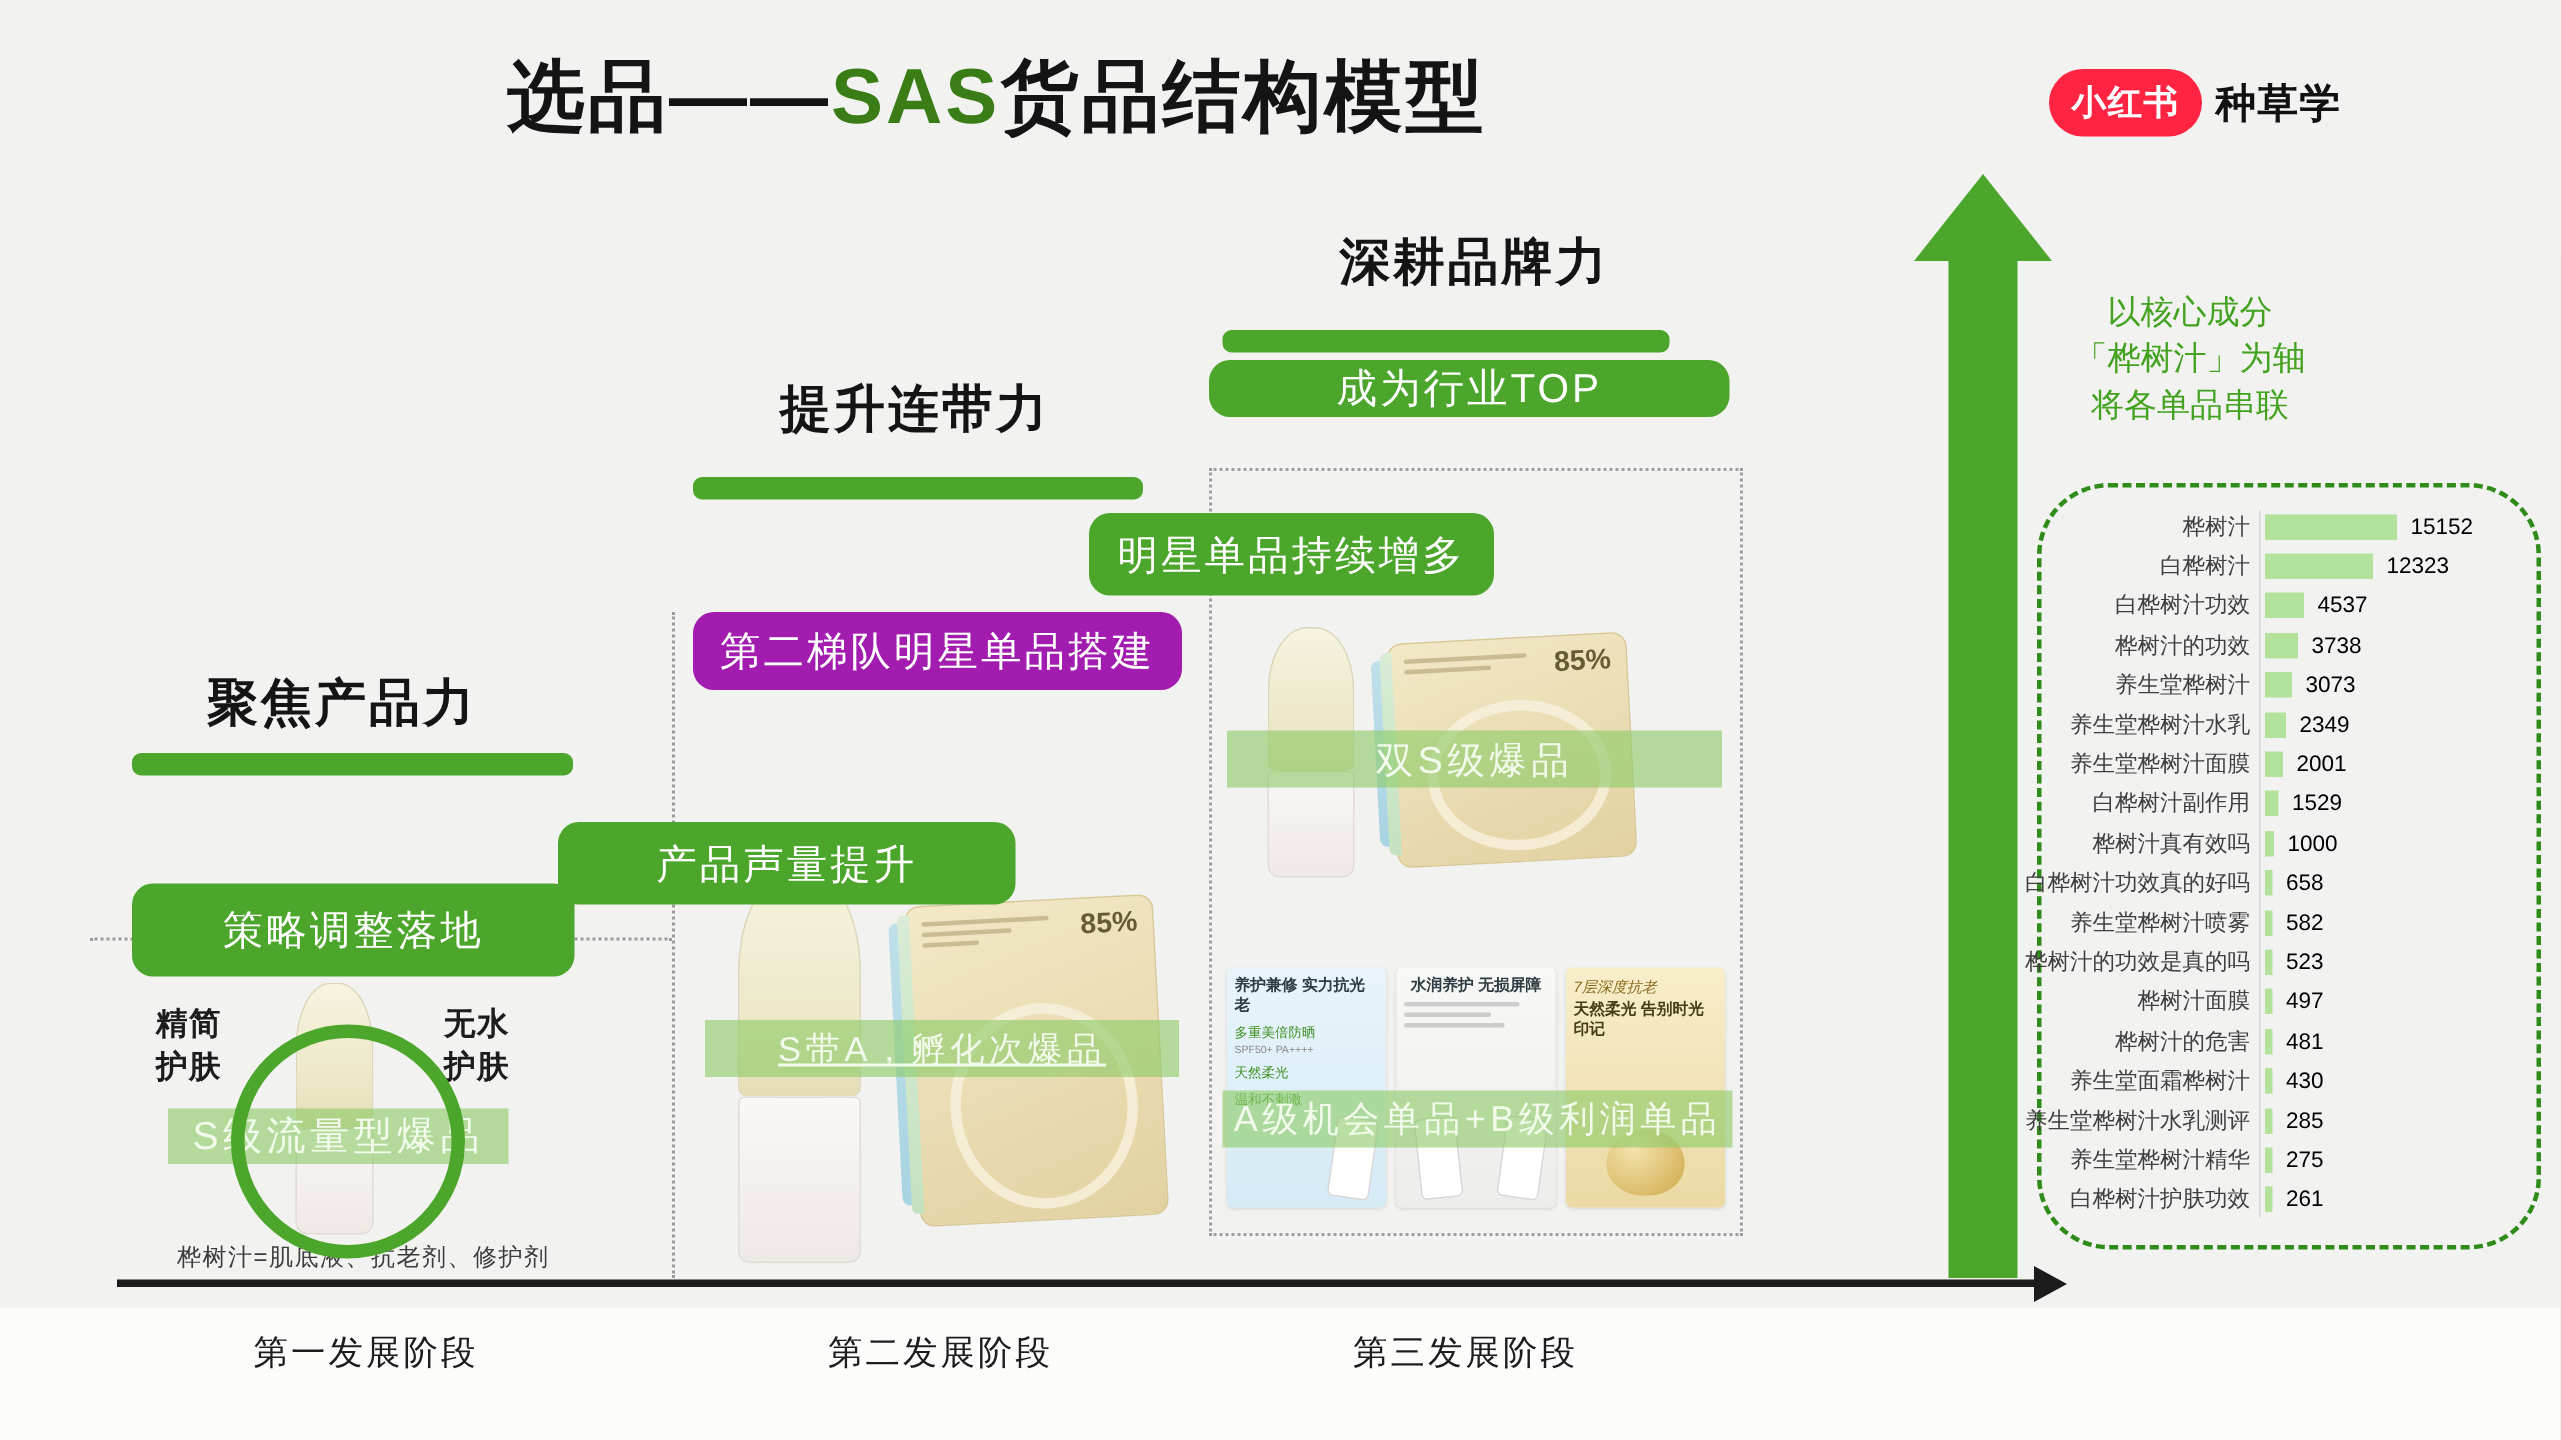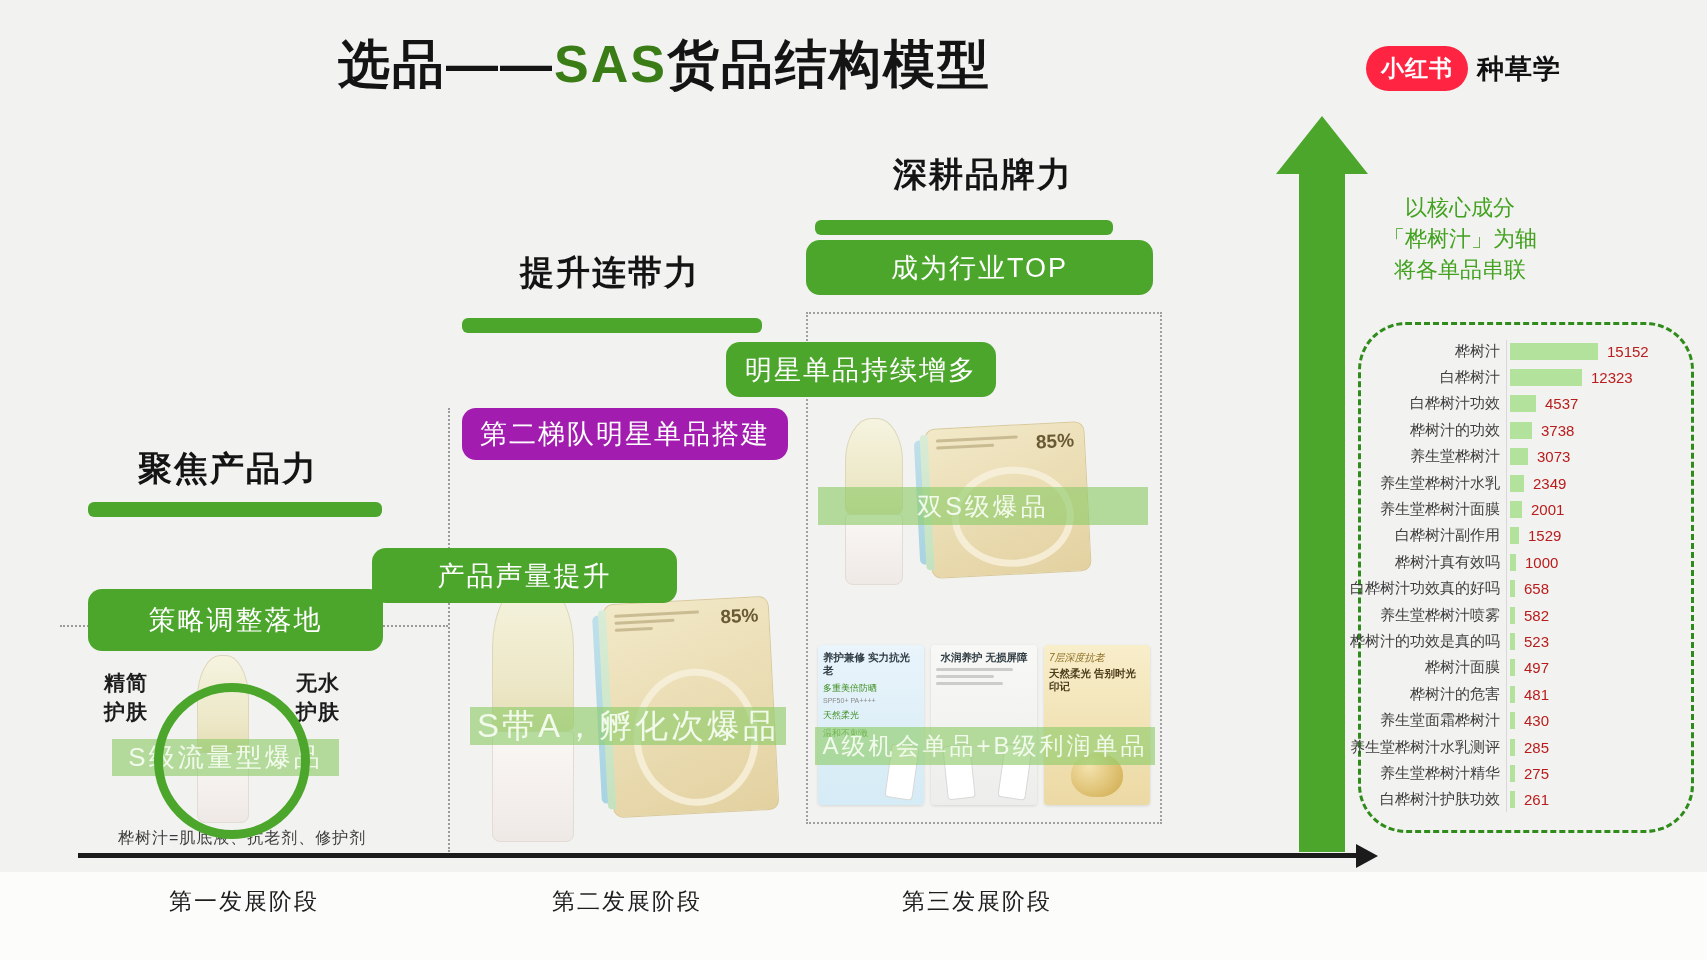--- a/index.html
+++ b/index.html
@@ -56,21 +56,21 @@
   .bottom-strip{left:0;top:872px;width:1707px;height:88px;background:#fcfcfb;}
   .axis-label{top:886px;font-size:23px;color:#1d1d1d;letter-spacing:2px;white-space:nowrap;}
   
   #panel-note{left:1330px;top:192px;width:260px;text-align:center;color:#43a220;font-size:22px;line-height:31px;font-weight:500;}
   #chart-box{left:1358px;top:322px;width:330px;height:505px;border:3px dashed #2f8c1a;border-radius:48px;}
   #bar-list{left:1264px;top:338px;width:436px;z-index:4;}
   .bar-row{display:flex;align-items:center;height:26.4px;}
   .bar-label{width:236px;text-align:right;font-size:15px;color:#3f3f3f;padding-right:10px;white-space:nowrap;}
   .bar-axis{left:1506px;top:340px;height:472px;width:1px;background:#d8d8d8;z-index:4;}
   .bar{height:17px;background:#b3e29c;}
-  .bar-value{margin-left:9px;font-size:15px;color:#b91c1c;}
+  .bar-value{margin-left:9px;font-size:15px;color:#000000;}
   
   .skin-note{font-size:21px;font-weight:700;color:#1c1c1c;line-height:29px;text-align:center;letter-spacing:1px;}
   #caption1{left:118px;top:828px;font-size:16px;color:#3c3c3c;letter-spacing:1px;}
 </style>
 </head>
 <body>
 
 <div id="slide">
 
   <div class="abs" id="logo">
@@ -130,25 +130,25 @@
     <div class="mask-layer1"></div>
     <div class="mask-layer2"></div>
     <div class="mask-lines">
         <i></i>
         <i style="width:70%"></i>
         <i style="width:45%"></i>
       </div>
     <div class="mask-pct">85%</div>
     <div class="mask-circle"></div>
   </div>
-  <div class="abs band" style="left:470px;top:707px;width:316px;height:38px;font-size:33px;">S带A，孵化次爆品</div>
+  <div class="abs band" style="left:470px;top:680px;width:316px;height:38px;font-size:23px;text-decoration:underline;">S带A，孵化次爆品</div>
 
   <div class="abs heading" style="left:893px;top:152px;">深耕品牌力</div>
   <div class="abs underline-bar" style="left:815px;top:220px;width:298px;"></div>
-  <div class="abs btn" style="left:806px;top:240px;width:347px;height:55px;">成为行业TOP</div>
+  <div class="abs btn" style="left:806px;top:240px;width:347px;height:38px;">成为行业TOP</div>
   <div class="abs s3box" style="left:806px;top:312px;width:352px;height:508px;"></div>
 
   <div class="abs bottle" style="left:845px;top:418px;width:58px;height:167px;">
     <div class="liquid"></div>
     <div class="cap"></div>
   </div>
   <div class="abs mask-pack" style="left:928px;top:425px;width:158px;height:148px;">
     <div class="mask-layer1"></div>
     <div class="mask-layer2"></div>
     <div class="mask-lines">

